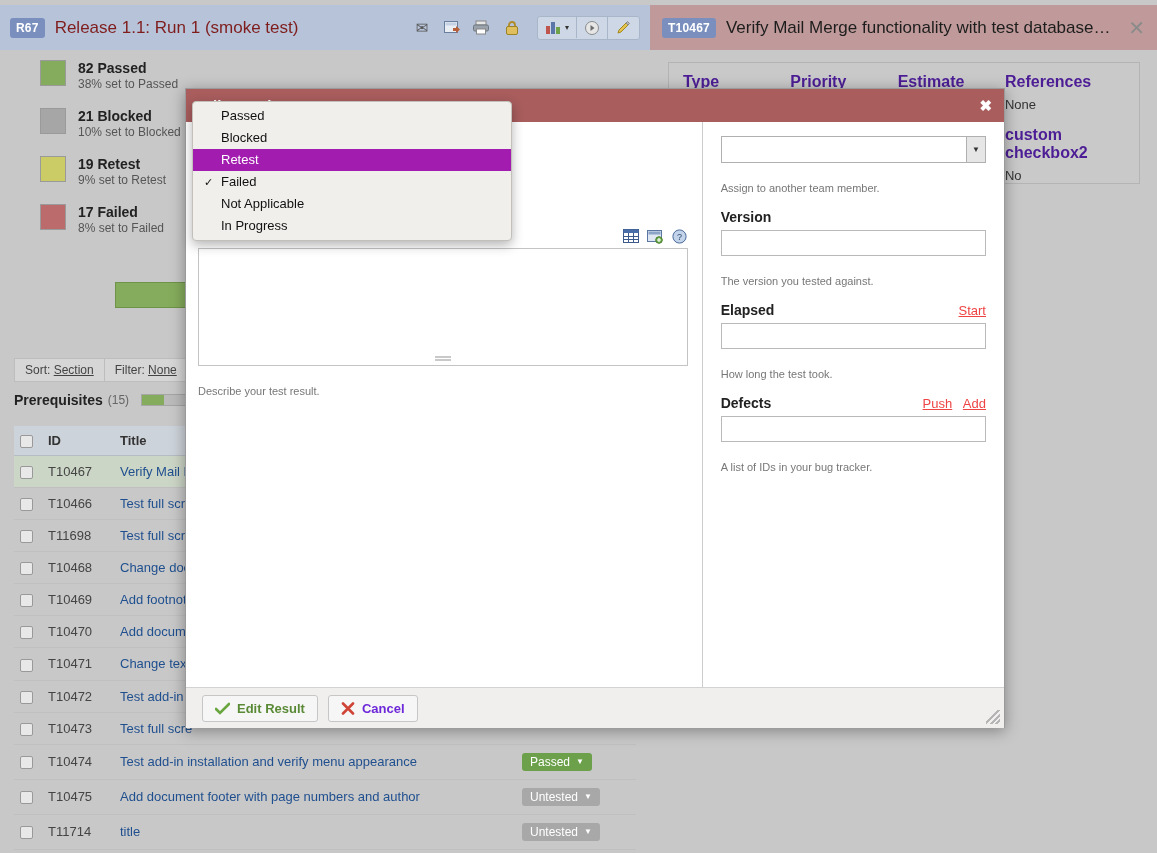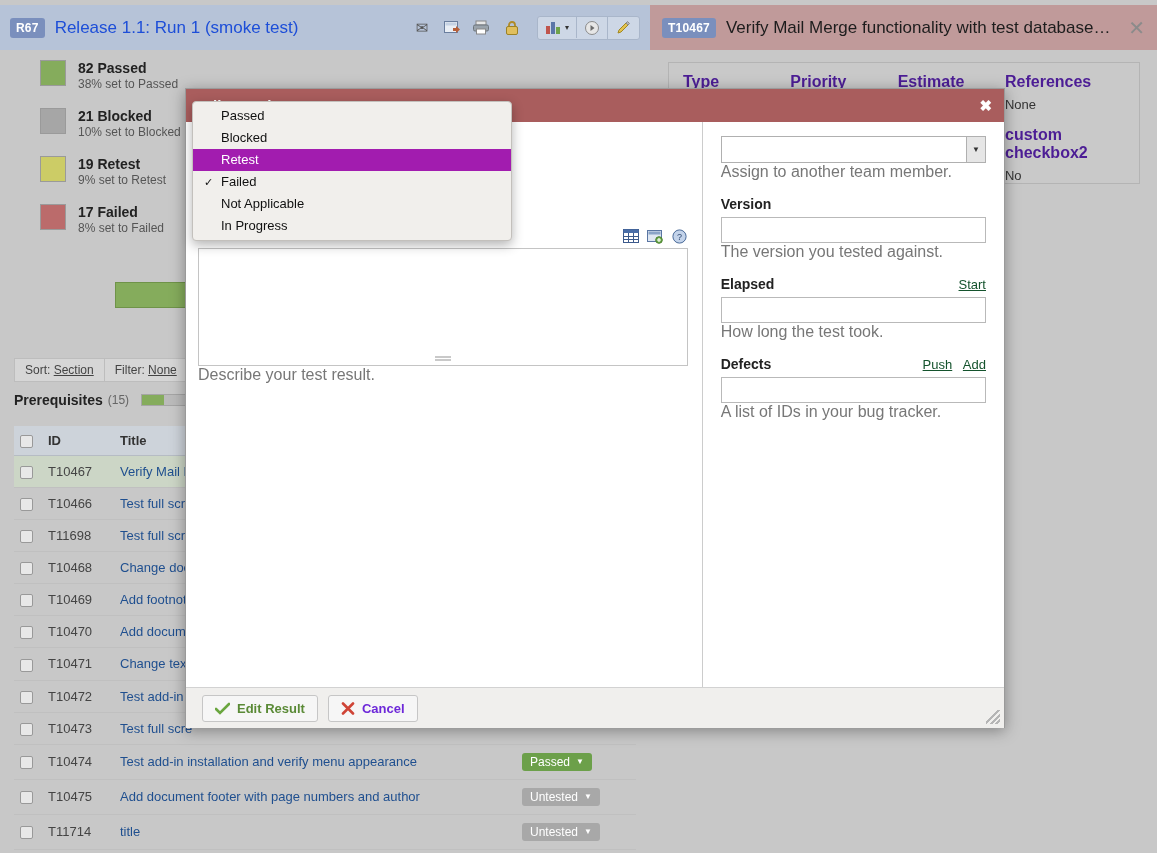--- a/index.html
+++ b/index.html
@@ -22,21 +22,21 @@
   #left-header {
     position: absolute; left: 0; top: 5px; width: 650px; height: 45px;
     background: #b6c3d8;
     display: flex; align-items: center; padding: 0 10px;
   }
   .id-badge {
     background: #7a8fbd; color: #fff; font-weight: bold; font-size: 12px;
     padding: 3px 6px; border-radius: 3px; margin-right: 10px;
     letter-spacing: .2px;
   }
-  #left-title { font-size: 17px; color: #1d4ed8; white-space: nowrap; }
+  #left-title { font-size: 17px; color: #7f1d1d; white-space: nowrap; }
   #left-toolbar { margin-left: auto; display: flex; align-items: center; gap: 8px; }
   .tb-icon {
     width: 22px; height: 20px; display: inline-flex;
     align-items: center; justify-content: center;
     font-size: 15px; line-height: 1; color: #555; cursor: pointer;
   }
   .tb-group {
     display: flex; align-items: center;
     background: #cdd7e6; border: 1px solid #a9b6ca; border-radius: 3px;
     margin-left: 6px; overflow: hidden;
@@ -153,22 +153,22 @@
   #modal-close { margin-left: auto; font-size: 15px; cursor: pointer; }
   #modal-body { display: flex; height: 565px; background: #fff; }
   #modal-left { width: 517px; padding: 12px 14px 0 12px; }
   #modal-right { width: 303px; border-left: 1px solid #ccc; padding: 14px 18px 0 18px; }
 
   .fld-label {
     font-weight: bold; font-size: 14px; color: #222; margin-bottom: 5px;
     display: flex; align-items: center;
   }
   .fld-label .links { margin-left: auto; font-weight: normal; font-size: 13px; }
-  .fld-label .links a { color: #14532d; text-decoration: underline; cursor: pointer; margin-left: 7px; }
-  .fld-hint { font-size: 16px; color: #777; margin: 0 0 15px 0; }
+  .fld-label .links a { color: #ef4444; text-decoration: underline; cursor: pointer; margin-left: 7px; }
+  .fld-hint { font-size: 11px; color: #777; margin: 19px 0 15px 0; }
 
   .txt-input {
     width: 100%; height: 26px; border: 1px solid #b9b9b9;
     background: #fff;
   }
   .sel-input {
     width: 100%; height: 27px; border: 1px solid #b0b0b0; background: #fff;
     position: relative;
   }
   .sel-input .arrow {

